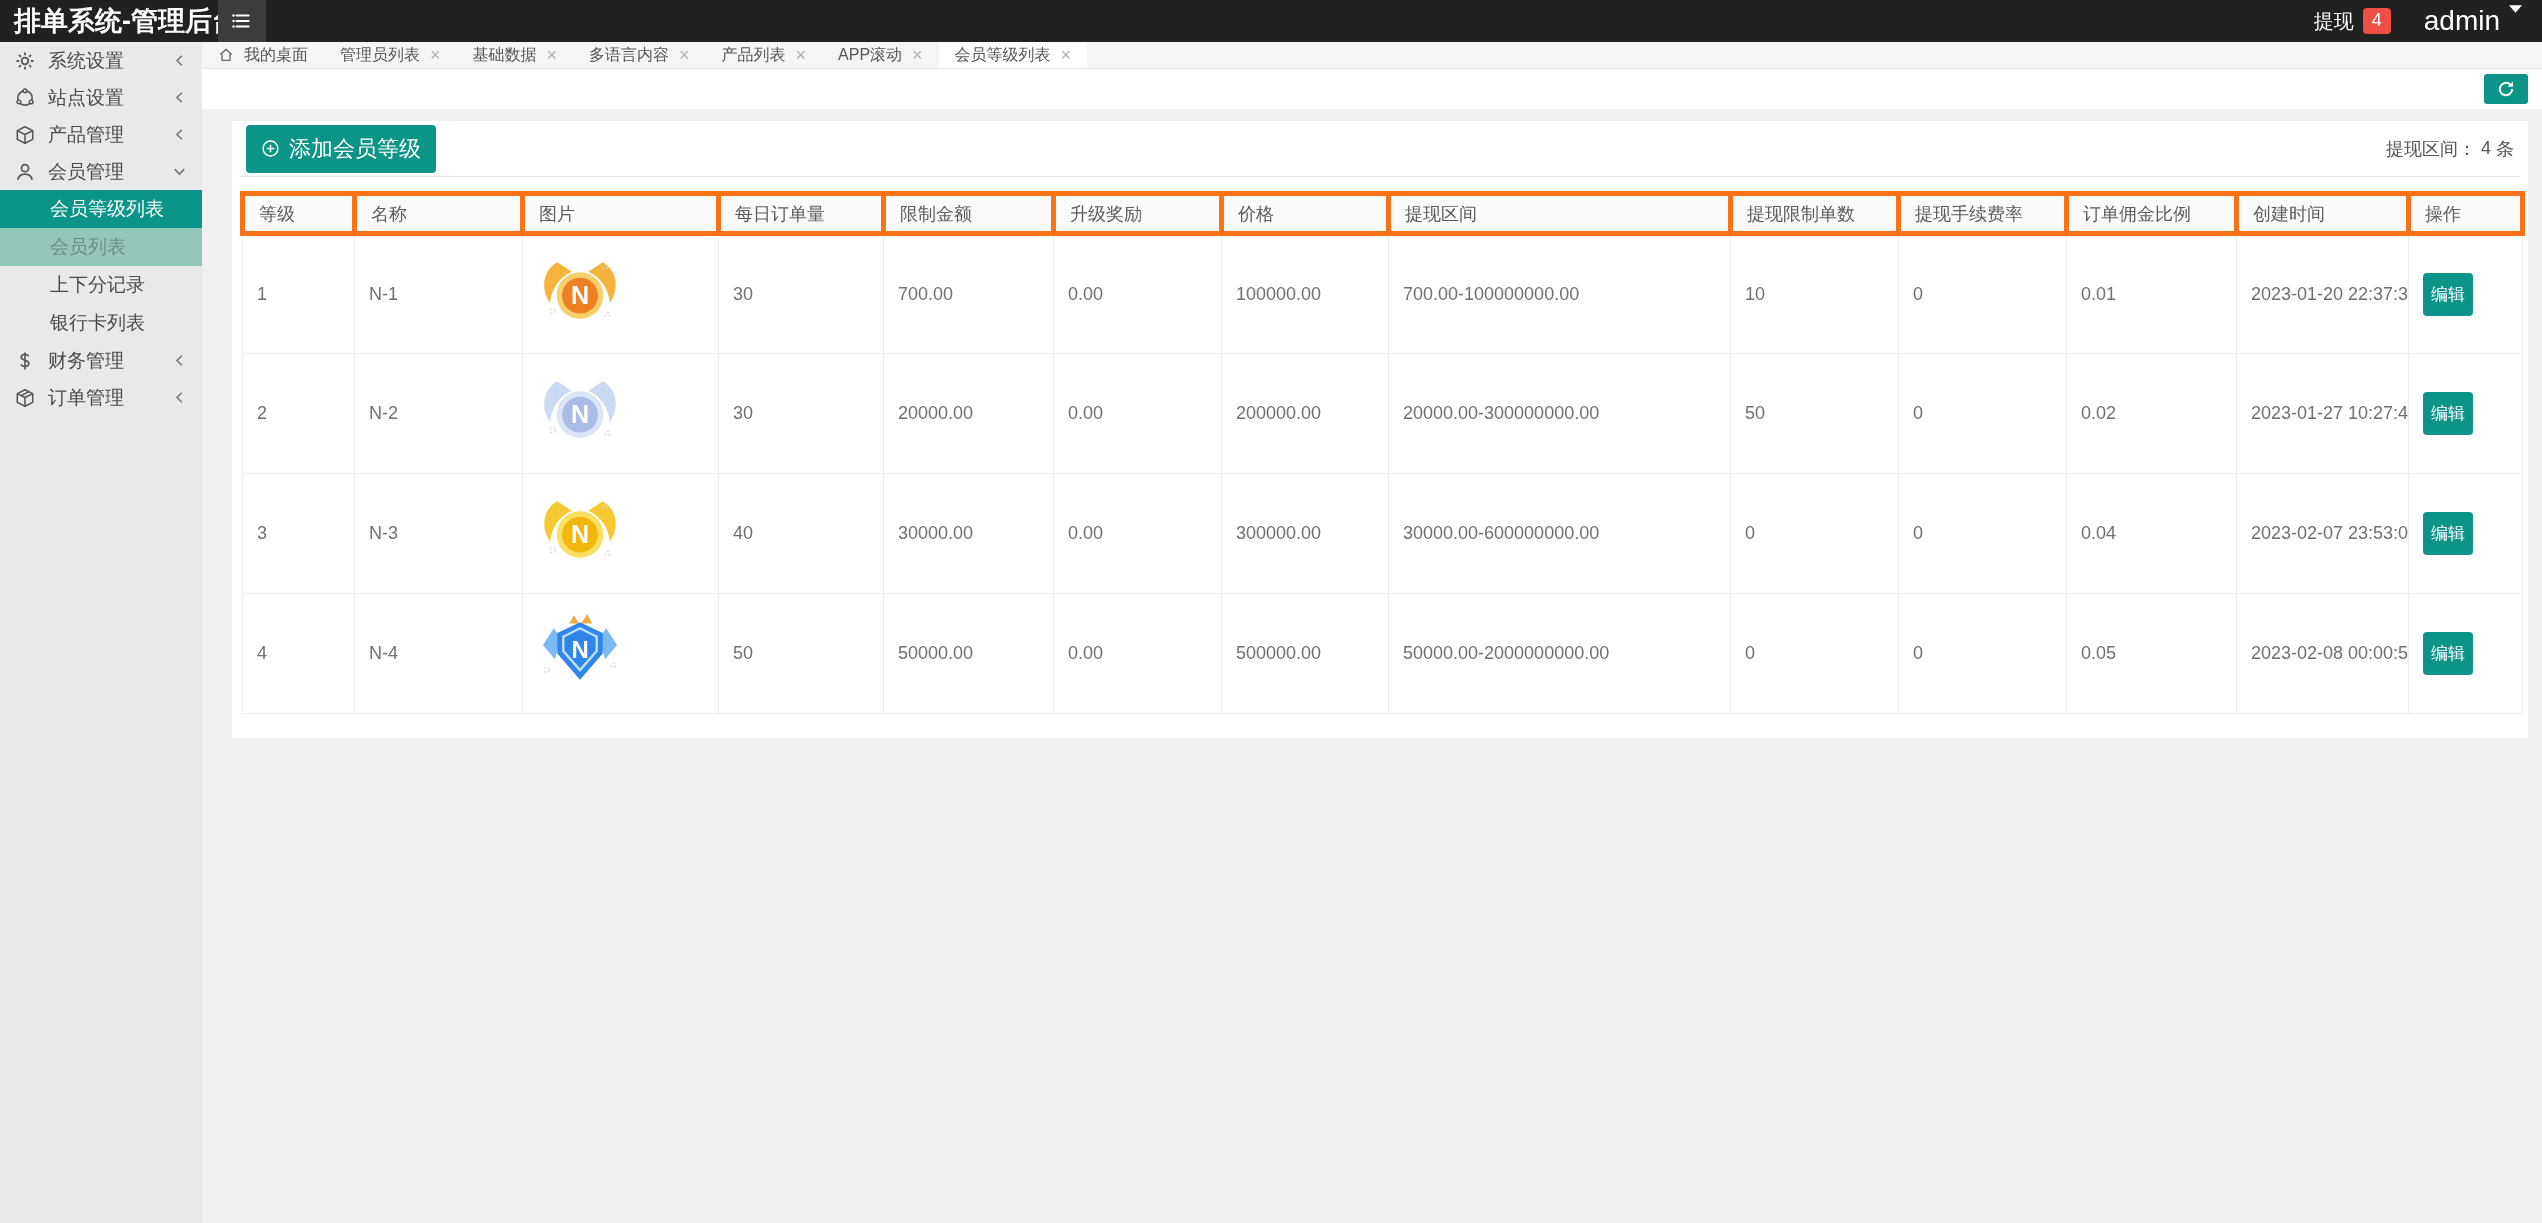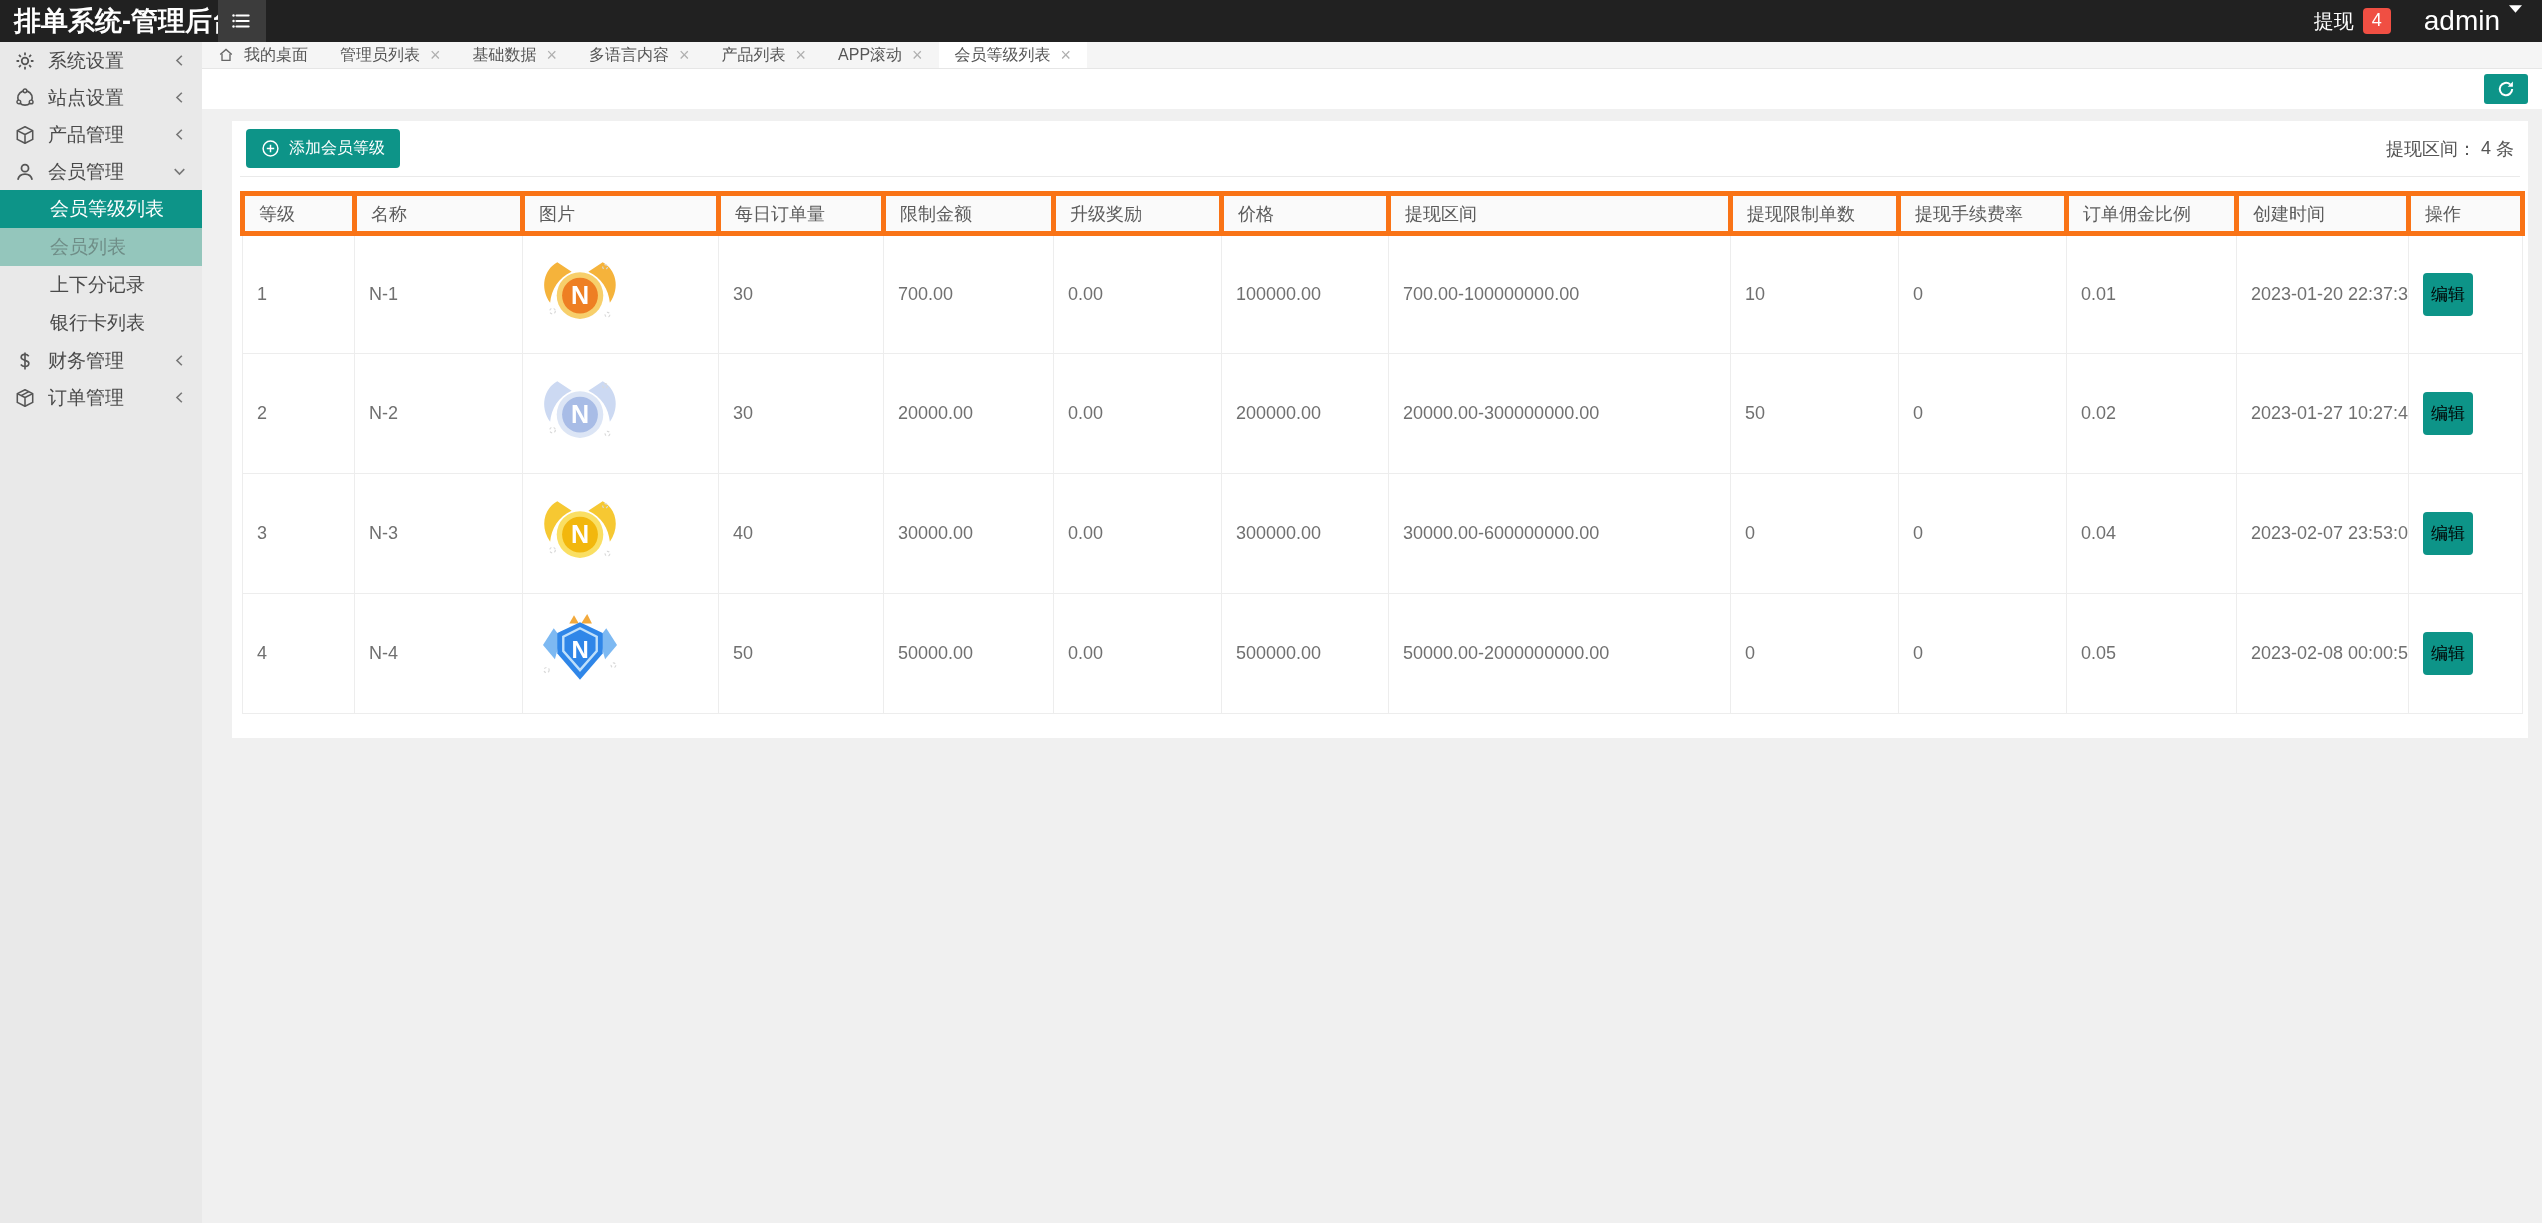--- a/index.html
+++ b/index.html
@@ -44,29 +44,29 @@
   
   .toolbar{height:40px;background:#fff;display:flex;align-items:center;justify-content:flex-end;padding-right:14px}
   .refresh-btn{width:44px;height:30px;background:var(--accent);border:none;border-radius:3px;
                display:flex;align-items:center;justify-content:center;cursor:pointer}
   
   .page{flex:1;padding:12px 14px 0 30px}
   .card{background:#fff;padding:0 8px 24px;min-height:612px}
   .card-head{height:56px;display:flex;align-items:center;justify-content:space-between;
              border-bottom:1px solid #eaeaea;padding:0 6px}
   .add-btn{display:flex;align-items:center;gap:9px;background:var(--accent);color:#fff;border:none;
-           border-radius:4px;font-size:16px;padding:9px 15px;cursor:pointer}
+           border-radius:4px;font-size:22px;padding:9px 15px;cursor:pointer}
   .total{font-size:18px;color:#555;display:flex;align-items:center;gap:5px}
   .tbl-wrap{margin-top:14px}
   table{width:100%;border-collapse:collapse;table-layout:fixed;border:1px solid #ededed;background:#fff}
   th{background:#fafafa;font-weight:400;text-align:left;color:#5c5c5c;font-size:18px;height:40px;
      padding:0 14px;border:5px solid #f97316;overflow:hidden;white-space:nowrap}
   td{height:120px;color:#707070;font-size:18px;padding:0 14px;border:1px solid #ededed;
      overflow:hidden;white-space:nowrap}
-  .edit-btn{background:var(--accent);color:#000000;border:none;border-radius:4px;font-size:17px;
+  .edit-btn{background:var(--accent);color:#ffffff;border:none;border-radius:4px;font-size:17px;
             padding:10px 8px;cursor:pointer}
   .badge-img{display:inline-flex}
 </style>
 </head>
 <body>
 
 <div class="header">
   <div class="app-title">排单系统-管理后台</div>
   <button class="burger">
     <span style="display:flex">

